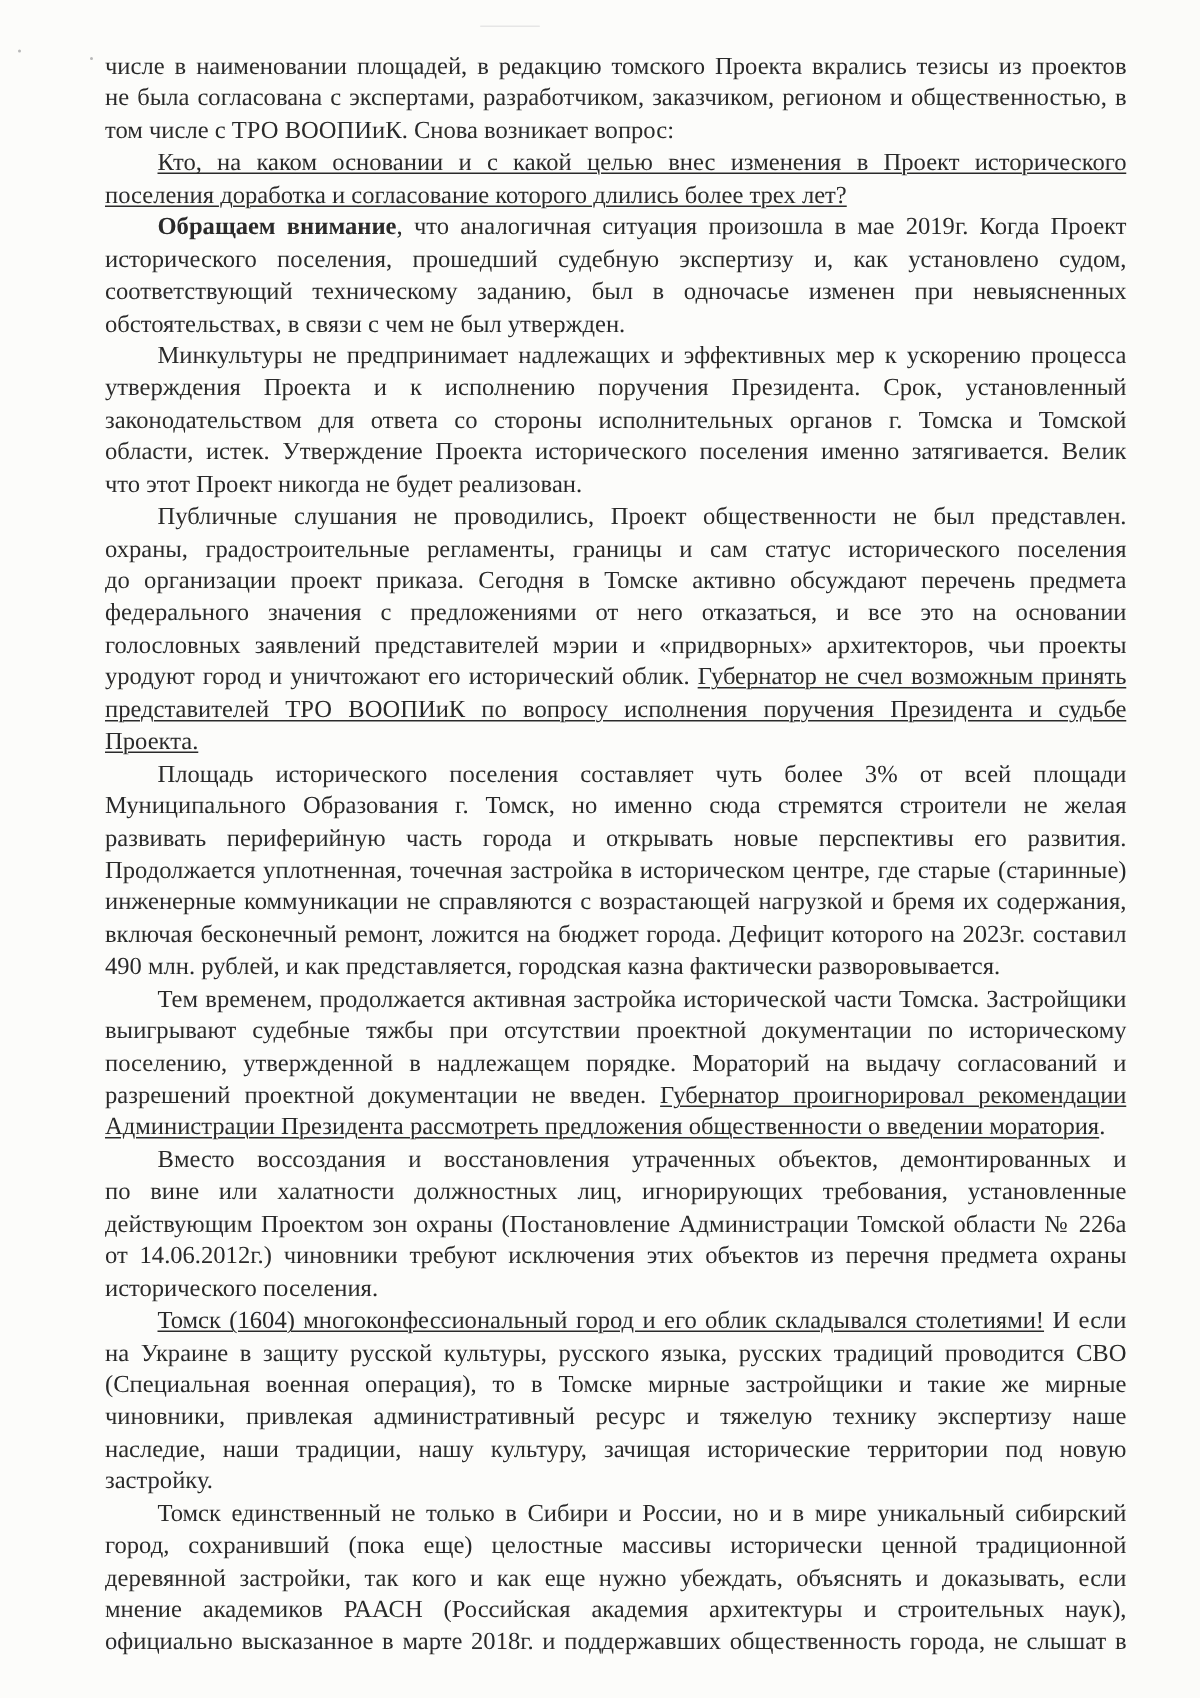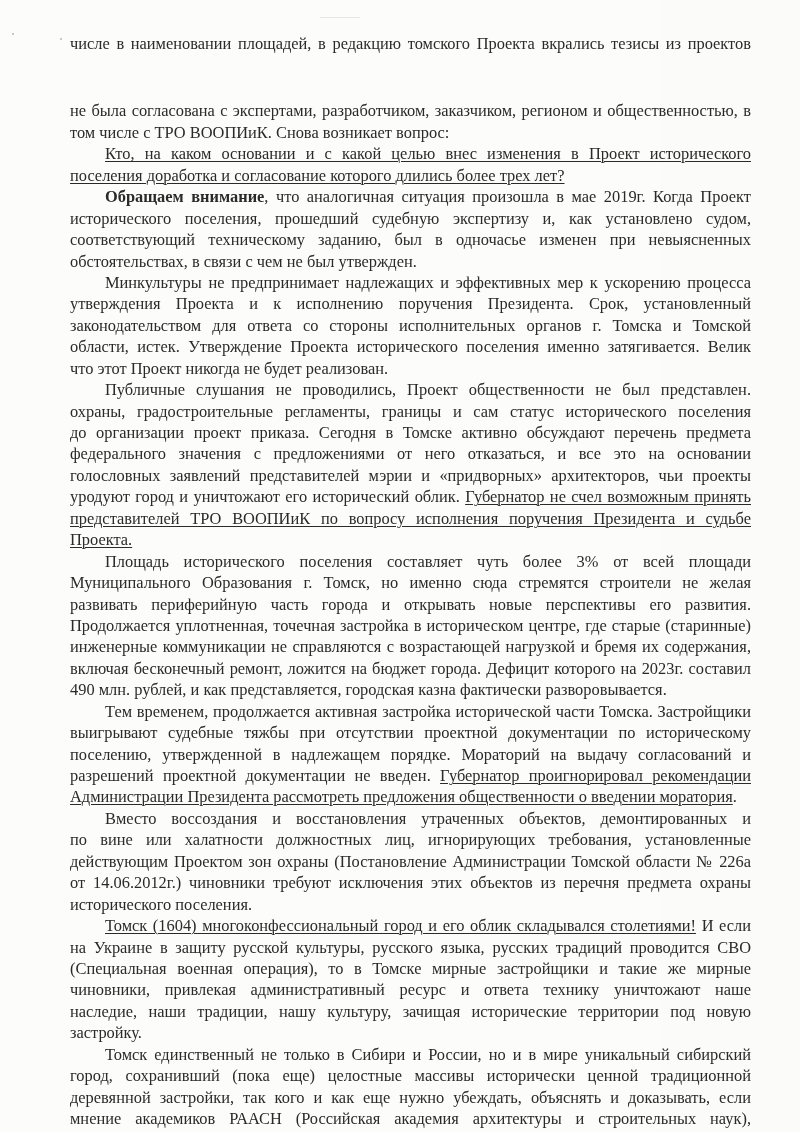--- a/index.html
+++ b/index.html
@@ -42,21 +42,21 @@
 
 <div class="page">
   <span class="scan-mark" style="left:12px;top:33px"></span>
   <span class="scan-mark" style="left:60px;top:38px"></span>
   <span class="scan-mark" style="left:320px;top:17px;width:40px;height:1px;background:#e6e6e6"></span>
 
   <div class="content">
 
     <div>
       <span class="line" style="white-space: normal; overflow: hidden;">числе в наименовании площадей, в редакцию томского Проекта вкрались тезисы из проектов</span>
-      <span class="line" style="white-space: normal; overflow: hidden; margin-top: 46px;">не была согласована с экспертами, разработчиком, заказчиком, регионом и общественностью, в</span>
+      <span class="line" style="white-space: normal; overflow: hidden;">не была согласована с экспертами, разработчиком, заказчиком, регионом и общественностью, в</span>
       <span class="line last" style="white-space: normal; overflow: hidden;">том числе с ТРО ВООПИиК. Снова возникает вопрос:</span>
     </div>
 
     <div>
       <span class="line indent" style="white-space: normal; overflow: hidden;"><span class="u">Кто, на каком основании и с какой целью внес изменения в Проект исторического</span></span>
       <span class="line last" style="white-space: normal; overflow: hidden;"><span class="u">поселения доработка и согласование которого длились более трех лет?</span></span>
     </div>
 
     <div>
       <span class="line indent" style="white-space: normal; overflow: hidden;"><b>Обращаем внимание</b><span>, что аналогичная ситуация произошла в мае 2019г. Когда Проект</span></span>
@@ -107,21 +107,21 @@
       <span class="line" style="white-space: normal; overflow: hidden;">по вине или халатности должностных лиц, игнорирующих требования, установленные</span>
       <span class="line" style="white-space: normal; overflow: hidden;">действующим Проектом зон охраны (Постановление Администрации Томской области № 226а</span>
       <span class="line" style="white-space: normal; overflow: hidden;">от 14.06.2012г.) чиновники требуют исключения этих объектов из перечня предмета охраны</span>
       <span class="line last" style="white-space: normal; overflow: hidden;">исторического поселения.</span>
     </div>
 
     <div>
       <span class="line indent" style="white-space: normal; overflow: hidden;"><span class="u">Томск (1604) многоконфессиональный город и его облик складывался столетиями!</span><span> И если</span></span>
       <span class="line" style="white-space: normal; overflow: hidden;">на Украине в защиту русской культуры, русского языка, русских традиций проводится СВО</span>
       <span class="line" style="white-space: normal; overflow: hidden;">(Специальная военная операция), то в Томске мирные застройщики и такие же мирные</span>
-      <span class="line" style="white-space: normal; overflow: hidden;">чиновники, привлекая административный ресурс и ответа технику уничтожают наше</span>
+      <span class="line" style="white-space: normal; overflow: hidden;">чиновники, привлекая административный ресурс и тяжелую технику экспертизу наше</span>
       <span class="line" style="white-space: normal; overflow: hidden;">наследие, наши традиции, нашу культуру, зачищая исторические территории под новую</span>
       <span class="line last" style="white-space: normal; overflow: hidden;">застройку.</span>
     </div>
 
     <div>
       <span class="line indent" style="white-space: normal; overflow: hidden;">Томск единственный не только в Сибири и России, но и в мире уникальный сибирский</span>
       <span class="line" style="white-space: normal; overflow: hidden;">город, сохранивший (пока еще) целостные массивы исторически ценной традиционной</span>
       <span class="line" style="white-space: normal; overflow: hidden;">деревянной застройки, так кого и как еще нужно убеждать, объяснять и доказывать, если</span>
       <span class="line" style="white-space: normal; overflow: hidden;">мнение академиков РААСН (Российская академия архитектуры и строительных наук),</span>
       <span class="line" style="white-space: normal; overflow: hidden;">официально высказанное в марте 2018г. и поддержавших общественность города, не слышат в</span>

